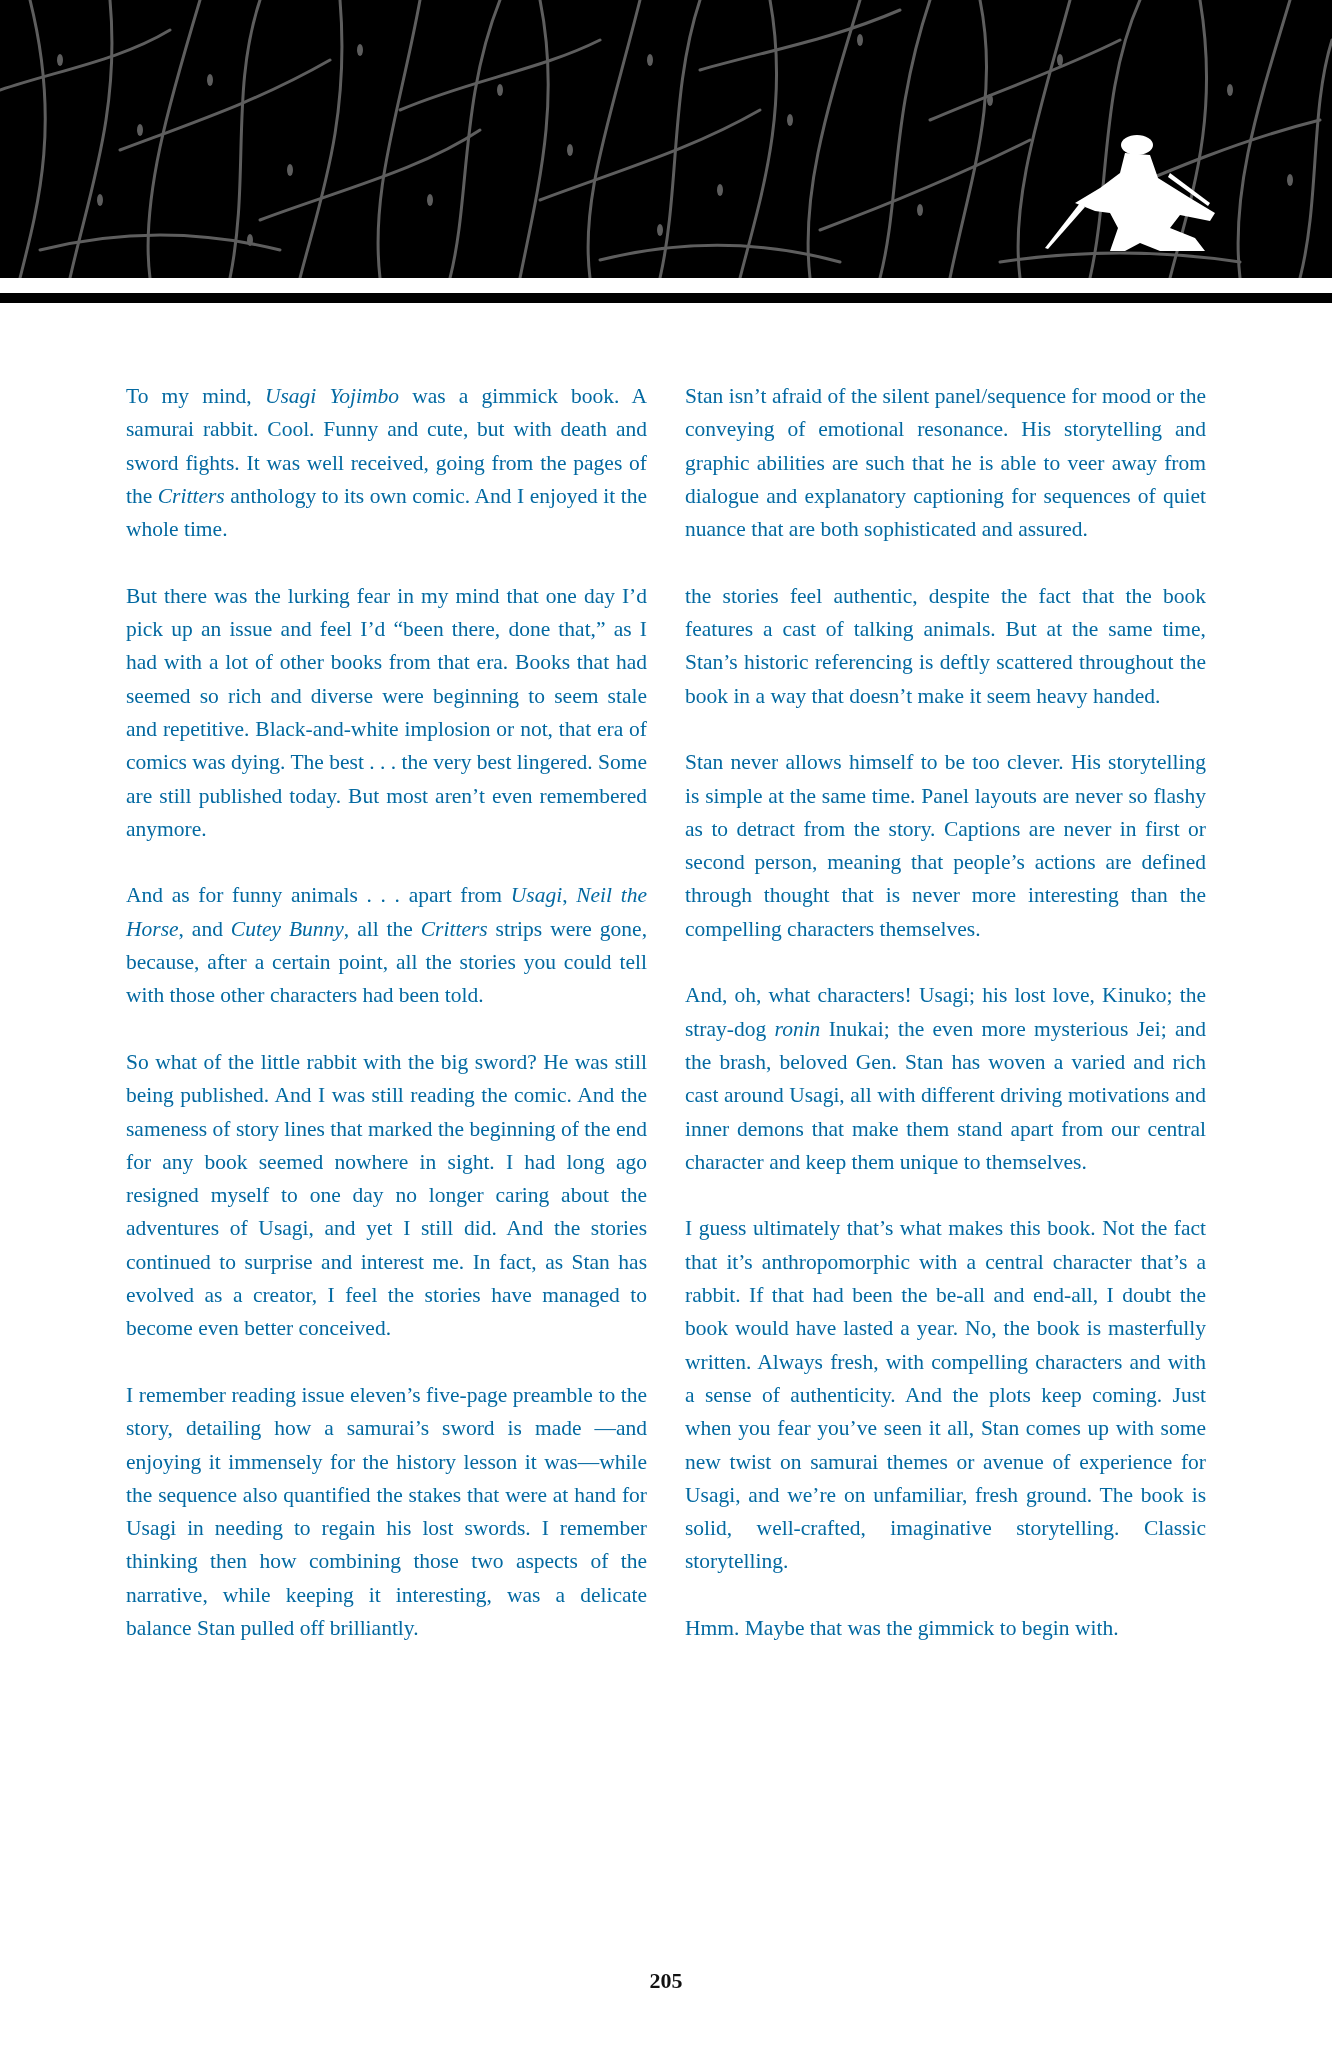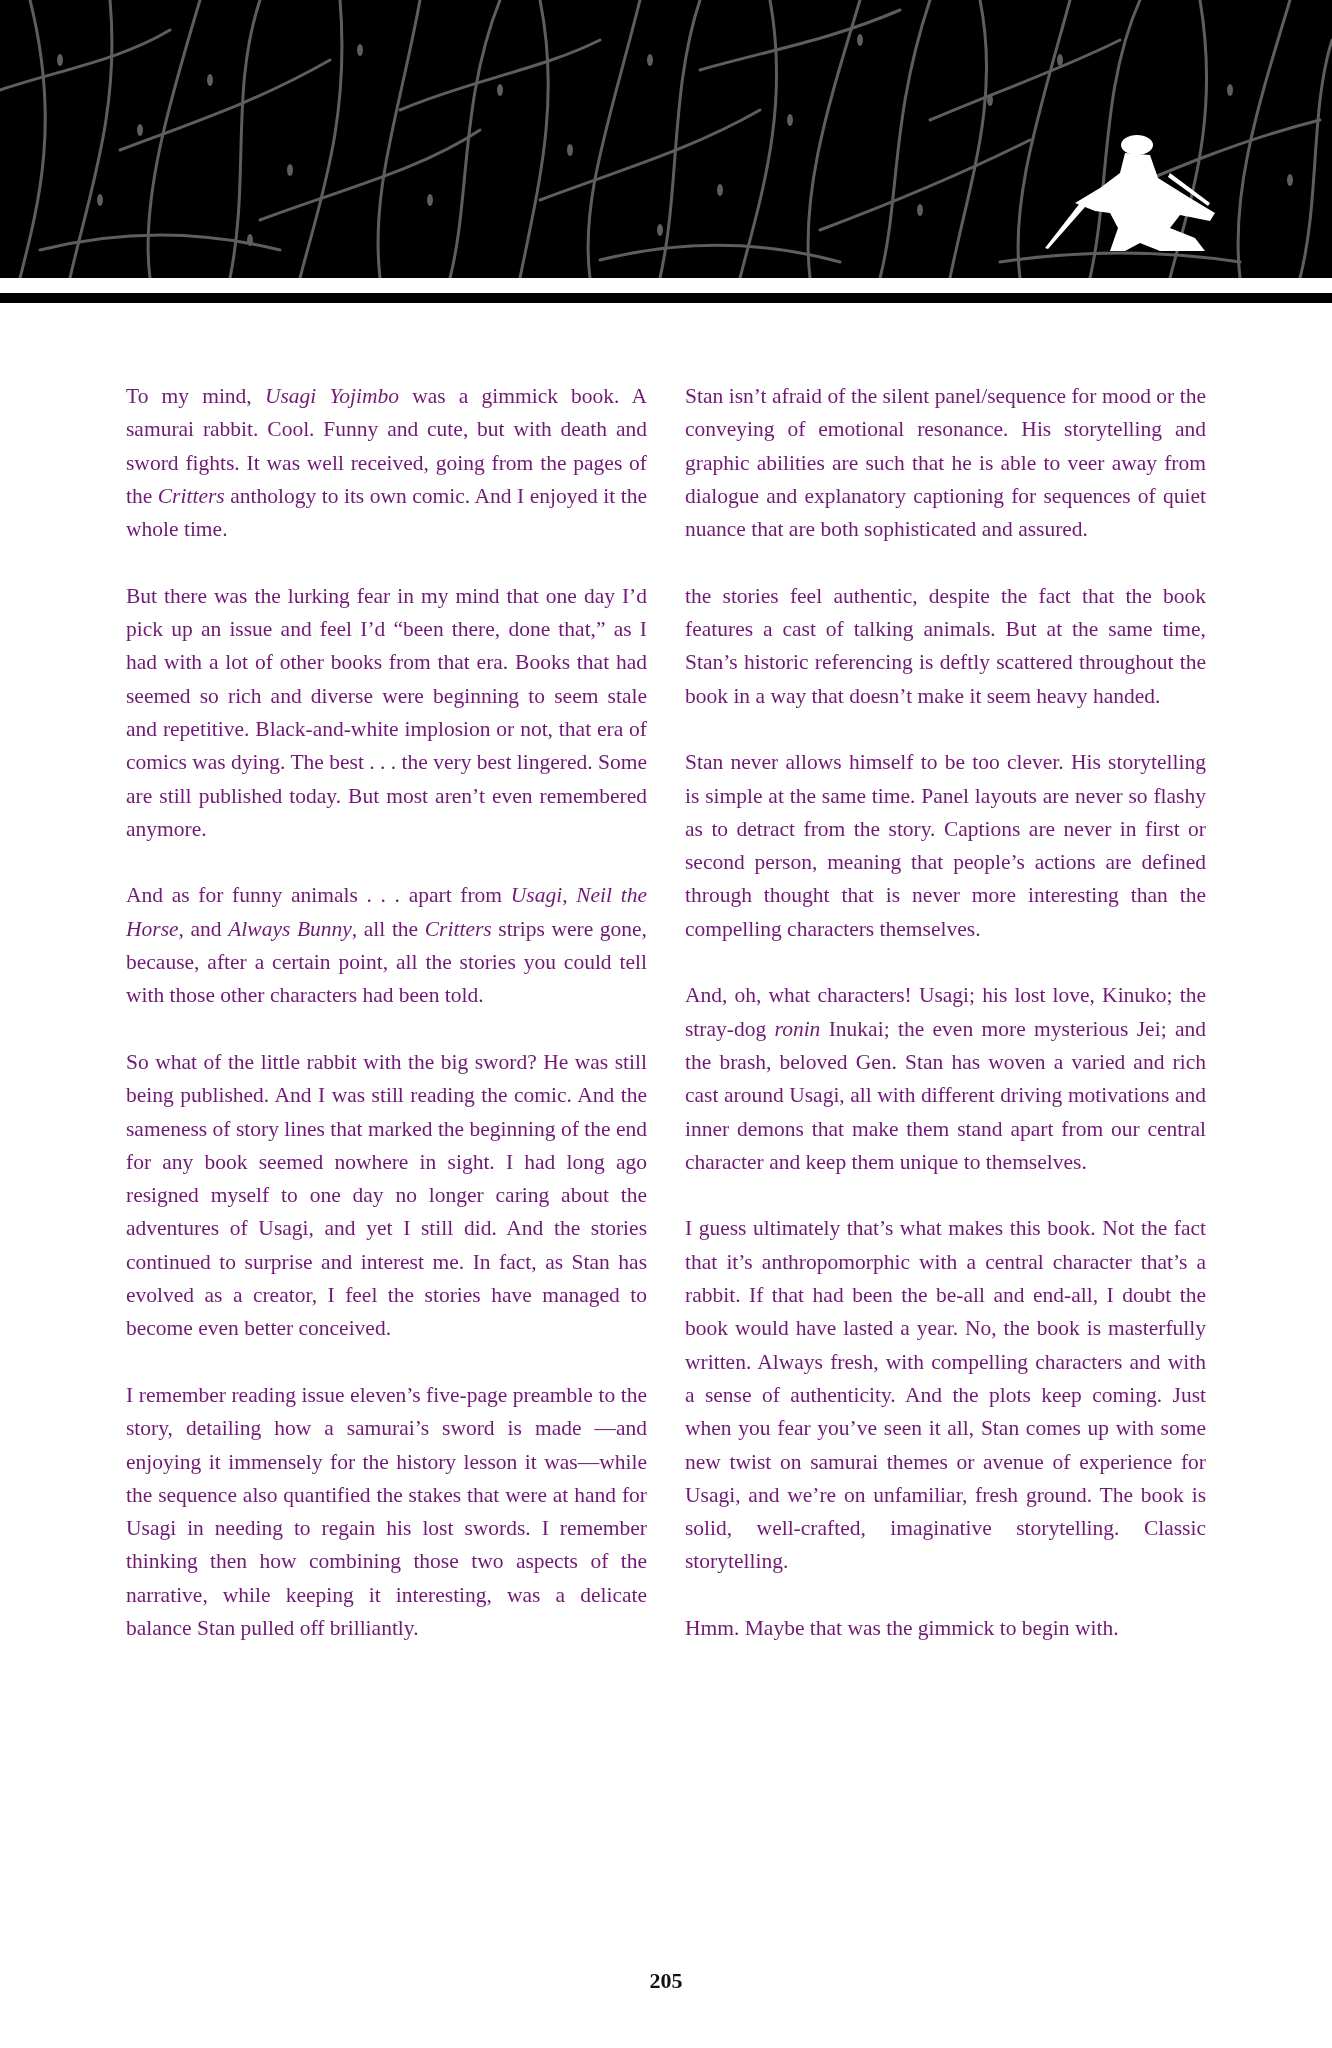--- a/index.html
+++ b/index.html
@@ -1,21 +1,21 @@
 <!DOCTYPE html>
 <html><head>
 <meta charset="utf-8">
 <style>
   html, body { margin: 0; padding: 0; background: #ffffff; }
   body { width: 1332px; height: 2048px; position: relative; overflow: hidden; }
   .banner { position: absolute; left: 0; top: 0; width: 1332px; height: 278px; background: #000; overflow: hidden; }
   .banner svg { position: absolute; left: 0; top: 0; }
   .stripe { position: absolute; left: 0; width: 1332px; background: #000; }
   .stripe-1 { top: 293px; height: 10px; }
-  .col { position: absolute; top: 380px; font-family: "Liberation Serif", "DejaVu Serif", serif; font-size: 21.5px; line-height: 33.3px; color: #701a75; text-align: justify; hyphens: manual; }
+  .col { position: absolute; top: 380px; font-family: "Liberation Serif", "DejaVu Serif", serif; font-size: 21.5px; line-height: 33.3px; color: #0369a1; text-align: justify; hyphens: manual; }
   .col-left { left: 126px; width: 521px; }
   .col-right { left: 685px; width: 521px; }
   .col p { margin: 0 0 33.3px 0; }
   .col em { font-style: italic; }
   .signature { text-align: right; font-variant: small-caps; letter-spacing: 0.5px; margin-top: -2px; }
   .folio { position: absolute; top: 1968px; left: 0; width: 1332px; text-align: center; font-family: "Liberation Serif", "DejaVu Serif", serif; font-weight: bold; font-size: 22px; color: #111; }
 </style>
 </head>
 <body>
 
@@ -84,21 +84,21 @@
       <path d="M40 70 L5 115 L8 116 L45 74 Z"></path>
       <path d="M130 40 L170 70 L168 73 L128 44 Z"></path>
     </g>
   </svg>
 </div>
 <div class="stripe stripe-1"></div>
 
 <div class="col col-left">
   <p>To my mind, <em>Usagi Yojimbo</em> was a gimmick book. A samurai rabbit. Cool. Funny and cute, but with death and sword fights. It was well received, going from the pages of the <em>Critters</em> anthology to its own comic. And I enjoyed it the whole time.</p>
   <p>But there was the lurking fear in my mind that one day I’d pick up an issue and feel I’d “been there, done that,” as I had with a lot of other books from that era. Books that had seemed so rich and diverse were beginning to seem stale and repetitive. Black-and-white implosion or not, that era of comics was dying. The best . . . the very best lingered. Some are still published today. But most aren’t even remembered anymore.</p>
-  <p>And as for funny animals . . . apart from <em>Usagi</em>, <em>Neil the Horse</em>, and <em>Always Bunny</em>, all the <em>Critters</em> strips were gone, because, after a certain point, all the stories you could tell with those other characters had been told.</p>
+  <p>And as for funny animals . . . apart from <em>Usagi</em>, <em>Neil the Horse</em>, and <em>Cutey Bunny</em>, all the <em>Critters</em> strips were gone, because, after a certain point, all the stories you could tell with those other characters had been told.</p>
   <p>So what of the little rabbit with the big sword? He was still being published. And I was still reading the comic. And the sameness of story lines that marked the beginning of the end for any book seemed nowhere in sight. I had long ago resigned myself to one day no longer caring about the adventures of Usagi, and yet I still did. And the stories continued to surprise and inter­est me. In fact, as Stan has evolved as a creator, I feel the stories have managed to become even better conceived.</p>
   <p>I remember reading issue eleven’s five-page preamble to the story, detailing how a samurai’s sword is made —and enjoying it immensely for the history lesson it was—while the sequence also quantified the stakes that were at hand for Usagi in needing to regain his lost swords. I remember thinking then how combining those two aspects of the narrative, while keeping it interesting, was a delicate balance Stan pulled off brilliantly.</p>
 </div>
 
 <div class="col col-right">
   <p>Stan isn’t afraid of the silent panel/sequence for mood or the conveying of emotional resonance. His storytell­ing and graphic abilities are such that he is able to veer away from dialogue and explanatory captioning for sequences of quiet nuance that are both sophisticated and assured.</p>
   <p>the stories feel authentic, despite the fact that the book features a cast of talking animals. But at the same time, Stan’s historic referencing is deftly scattered throughout the book in a way that doesn’t make it seem heavy handed.</p>
   <p>Stan never allows himself to be too clever. His storytell­ing is simple at the same time. Panel layouts are never so flashy as to detract from the story. Captions are never in first or second person, meaning that people’s actions are defined through thought that is never more interesting than the compelling characters themselves.</p>
   <p>And, oh, what characters! Usagi; his lost love, Kinuko; the stray-dog <em>ronin</em> Inukai; the even more mysterious Jei; and the brash, beloved Gen. Stan has woven a varied and rich cast around Usagi, all with different driving motivations and inner demons that make them stand apart from our central character and keep them unique to themselves.</p>
   <p>I guess ultimately that’s what makes this book. Not the fact that it’s anthropomorphic with a central character that’s a rabbit. If that had been the be-all and end-all, I doubt the book would have lasted a year. No, the book is masterfully written. Always fresh, with compelling characters and with a sense of authenticity. And the plots keep coming. Just when you fear you’ve seen it all, Stan comes up with some new twist on samurai themes or avenue of experience for Usagi, and we’re on unfamiliar, fresh ground. The book is solid, well-crafted, imaginative storytelling. Classic storytelling.</p>

